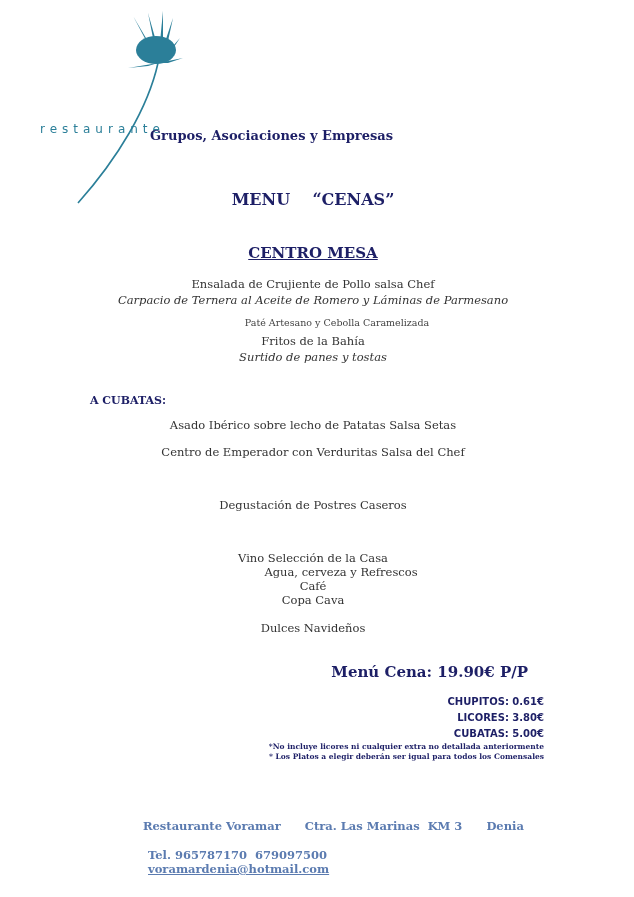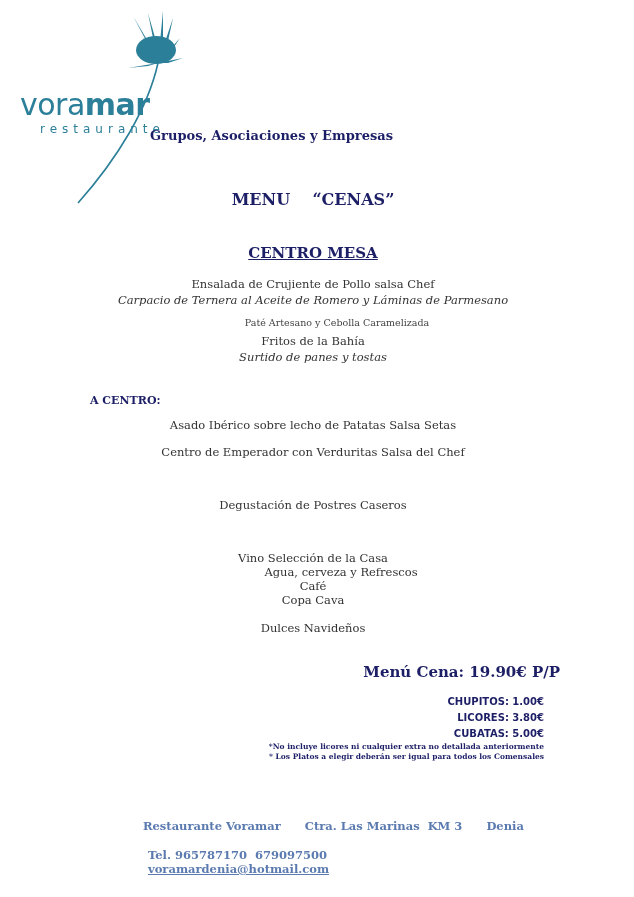--- a/index.html
+++ b/index.html
@@ -31,50 +31,49 @@
       <path d="M150 55 L140 5 L150 40 Z"></path>
       <path d="M150 55 L155 3 L155 40 Z"></path>
       <path d="M150 55 L165 10 L158 42 Z"></path>
       <path d="M150 55 L172 30 L160 48 Z"></path>
       <path d="M150 55 L175 50 L160 55 Z"></path>
       <path d="M150 55 L110 45 L138 52 Z"></path>
       <path d="M150 55 L120 60 L140 58 Z"></path>
       <ellipse cx="148" cy="42" rx="20" ry="14"></ellipse>
     </g>
   </svg>
-  <div class="logo-word"><span>vora</span><b>mar</b></div>
   <div class="logo-sub">restaurante</div>
 </div>
 
 <div class="abs heading" style="left:150px;top:128px;font-size:13px;">Grupos, Asociaciones y Empresas</div>
 <div class="abs heading center" style="top:190px;font-size:16px;white-space:pre;">MENU    “CENAS”</div>
 
 <div class="abs heading center" style="top:244px;font-size:15px;"><span style="text-decoration:underline;">CENTRO MESA</span></div>
 
 <div class="abs center item" style="top:277px;">Ensalada de Crujiente de Pollo salsa Chef</div>
 <div class="abs center item" style="top:293px;font-style:italic;">Carpacio de Ternera al Aceite de Romero y Láminas de Parmesano</div>
 <div class="abs center small" style="top:317px;margin-left:24px;">Paté Artesano y Cebolla Caramelizada</div>
 <div class="abs center item" style="top:334px;">Fritos de la Bahía</div>
 <div class="abs center item" style="top:350px;font-style:italic;">Surtido de panes y tostas</div>
 
-<div class="abs heading" style="left:90px;top:394px;font-size:11px;">A CENTRO:</div>
+<div class="abs heading" style="left:90px;top:394px;font-size:11px;">A CUBATAS:</div>
 <div class="abs center item" style="top:418px;">Asado Ibérico sobre lecho de  Patatas Salsa Setas</div>
 <div class="abs center item" style="top:445px;">Centro de Emperador con Verduritas Salsa del Chef</div>
 
 <div class="abs center item" style="top:498px;">Degustación de Postres Caseros</div>
 
 <div class="abs center item" style="top:551px;">Vino Selección de la Casa</div>
 <div class="abs center item" style="top:565px;margin-left:28px;">Agua, cerveza y Refrescos</div>
 <div class="abs center item" style="top:579px;">Café</div>
 <div class="abs center item" style="top:593px;">Copa Cava</div>
 <div class="abs center item" style="top:621px;">Dulces Navideños</div>
 
-<div class="abs price" style="right:74px;top:663px;font-size:15px;text-align:right;">Menú Cena: 19.90€ P/P</div>
+<div class="abs price" style="right:106px;top:663px;font-size:15px;text-align:right;">Menú Cena: 19.90€ P/P</div>
 
-<div class="abs extras" style="right:90px;top:696px;">CHUPITOS: 1.00€</div>
+<div class="abs extras" style="right:90px;top:696px;">CHUPITOS: 0.61€</div>
 <div class="abs extras" style="right:90px;top:712px;text-align:center;">LICORES: 3.80€</div>
 <div class="abs extras" style="right:90px;top:728px;">CUBATAS: 5.00€</div>
 <div class="abs notes" style="right:90px;top:742px;">*No incluye licores ni cualquier extra no detallada anteriormente</div>
 <div class="abs notes" style="right:90px;top:752px;">* Los Platos a elegir deberán ser igual para todos los Comensales</div>
 
 <div class="abs footer" style="left:143px;top:819px;white-space:pre;text-align:center;">Restaurante Voramar      Ctra. Las Marinas  KM 3      Denia</div>
 <div class="abs footer" style="left:140px;top:834px;white-space:pre;">
   <span>Tel. 965787170  679097500</span>&nbsp;&nbsp;&nbsp;
   <a>voramardenia@hotmail.com</a>
 </div>

